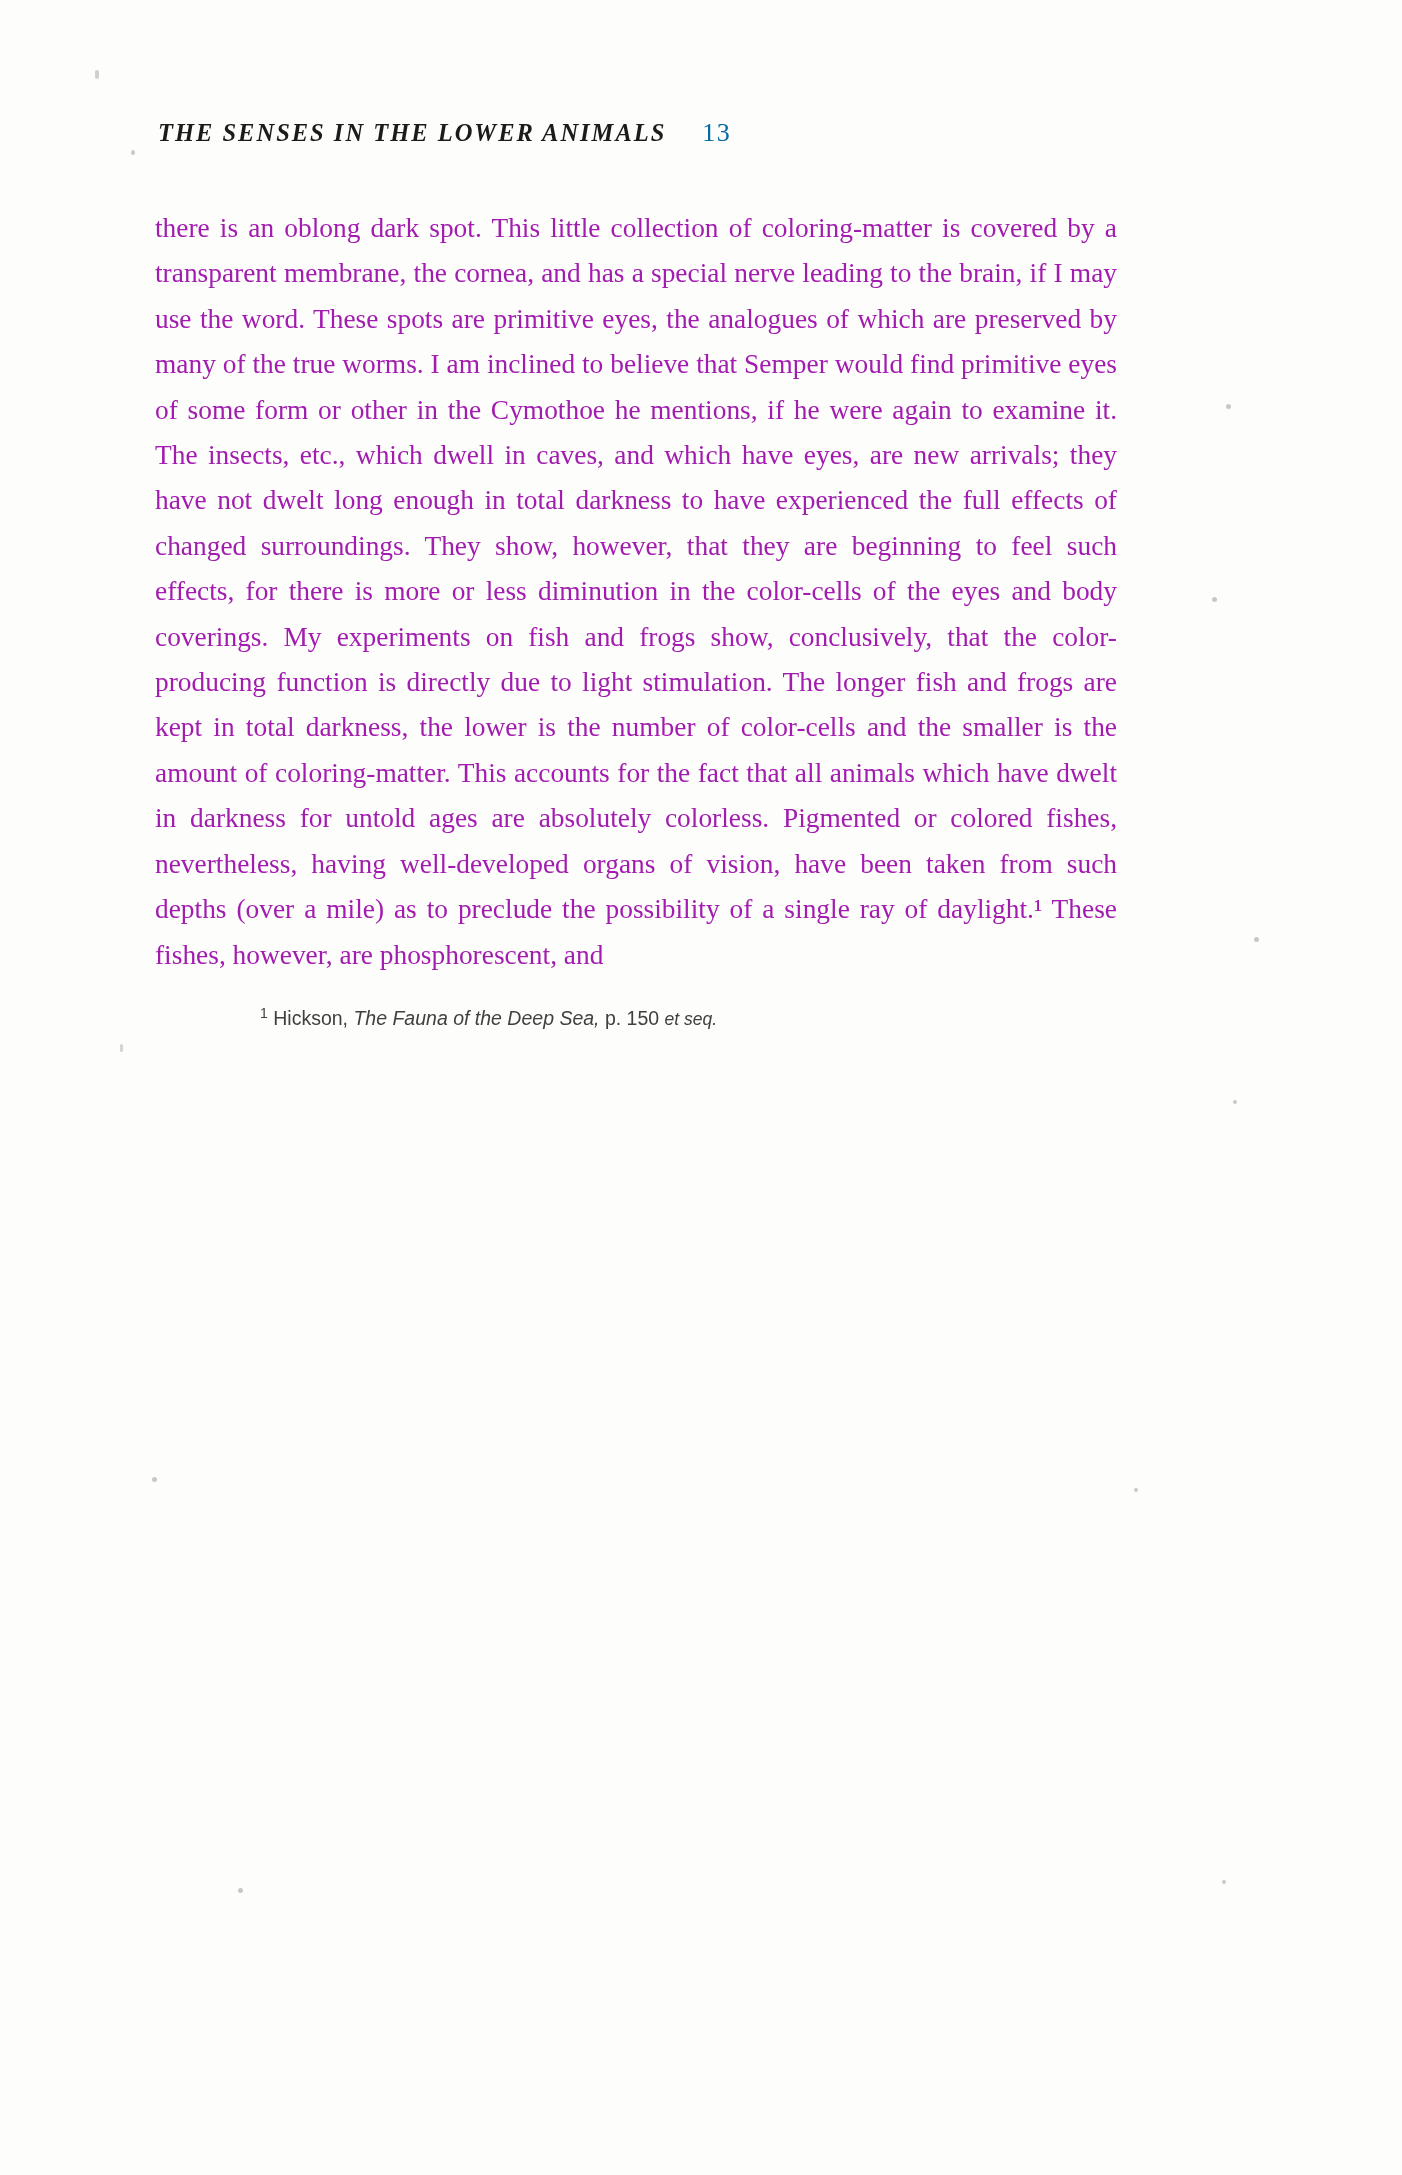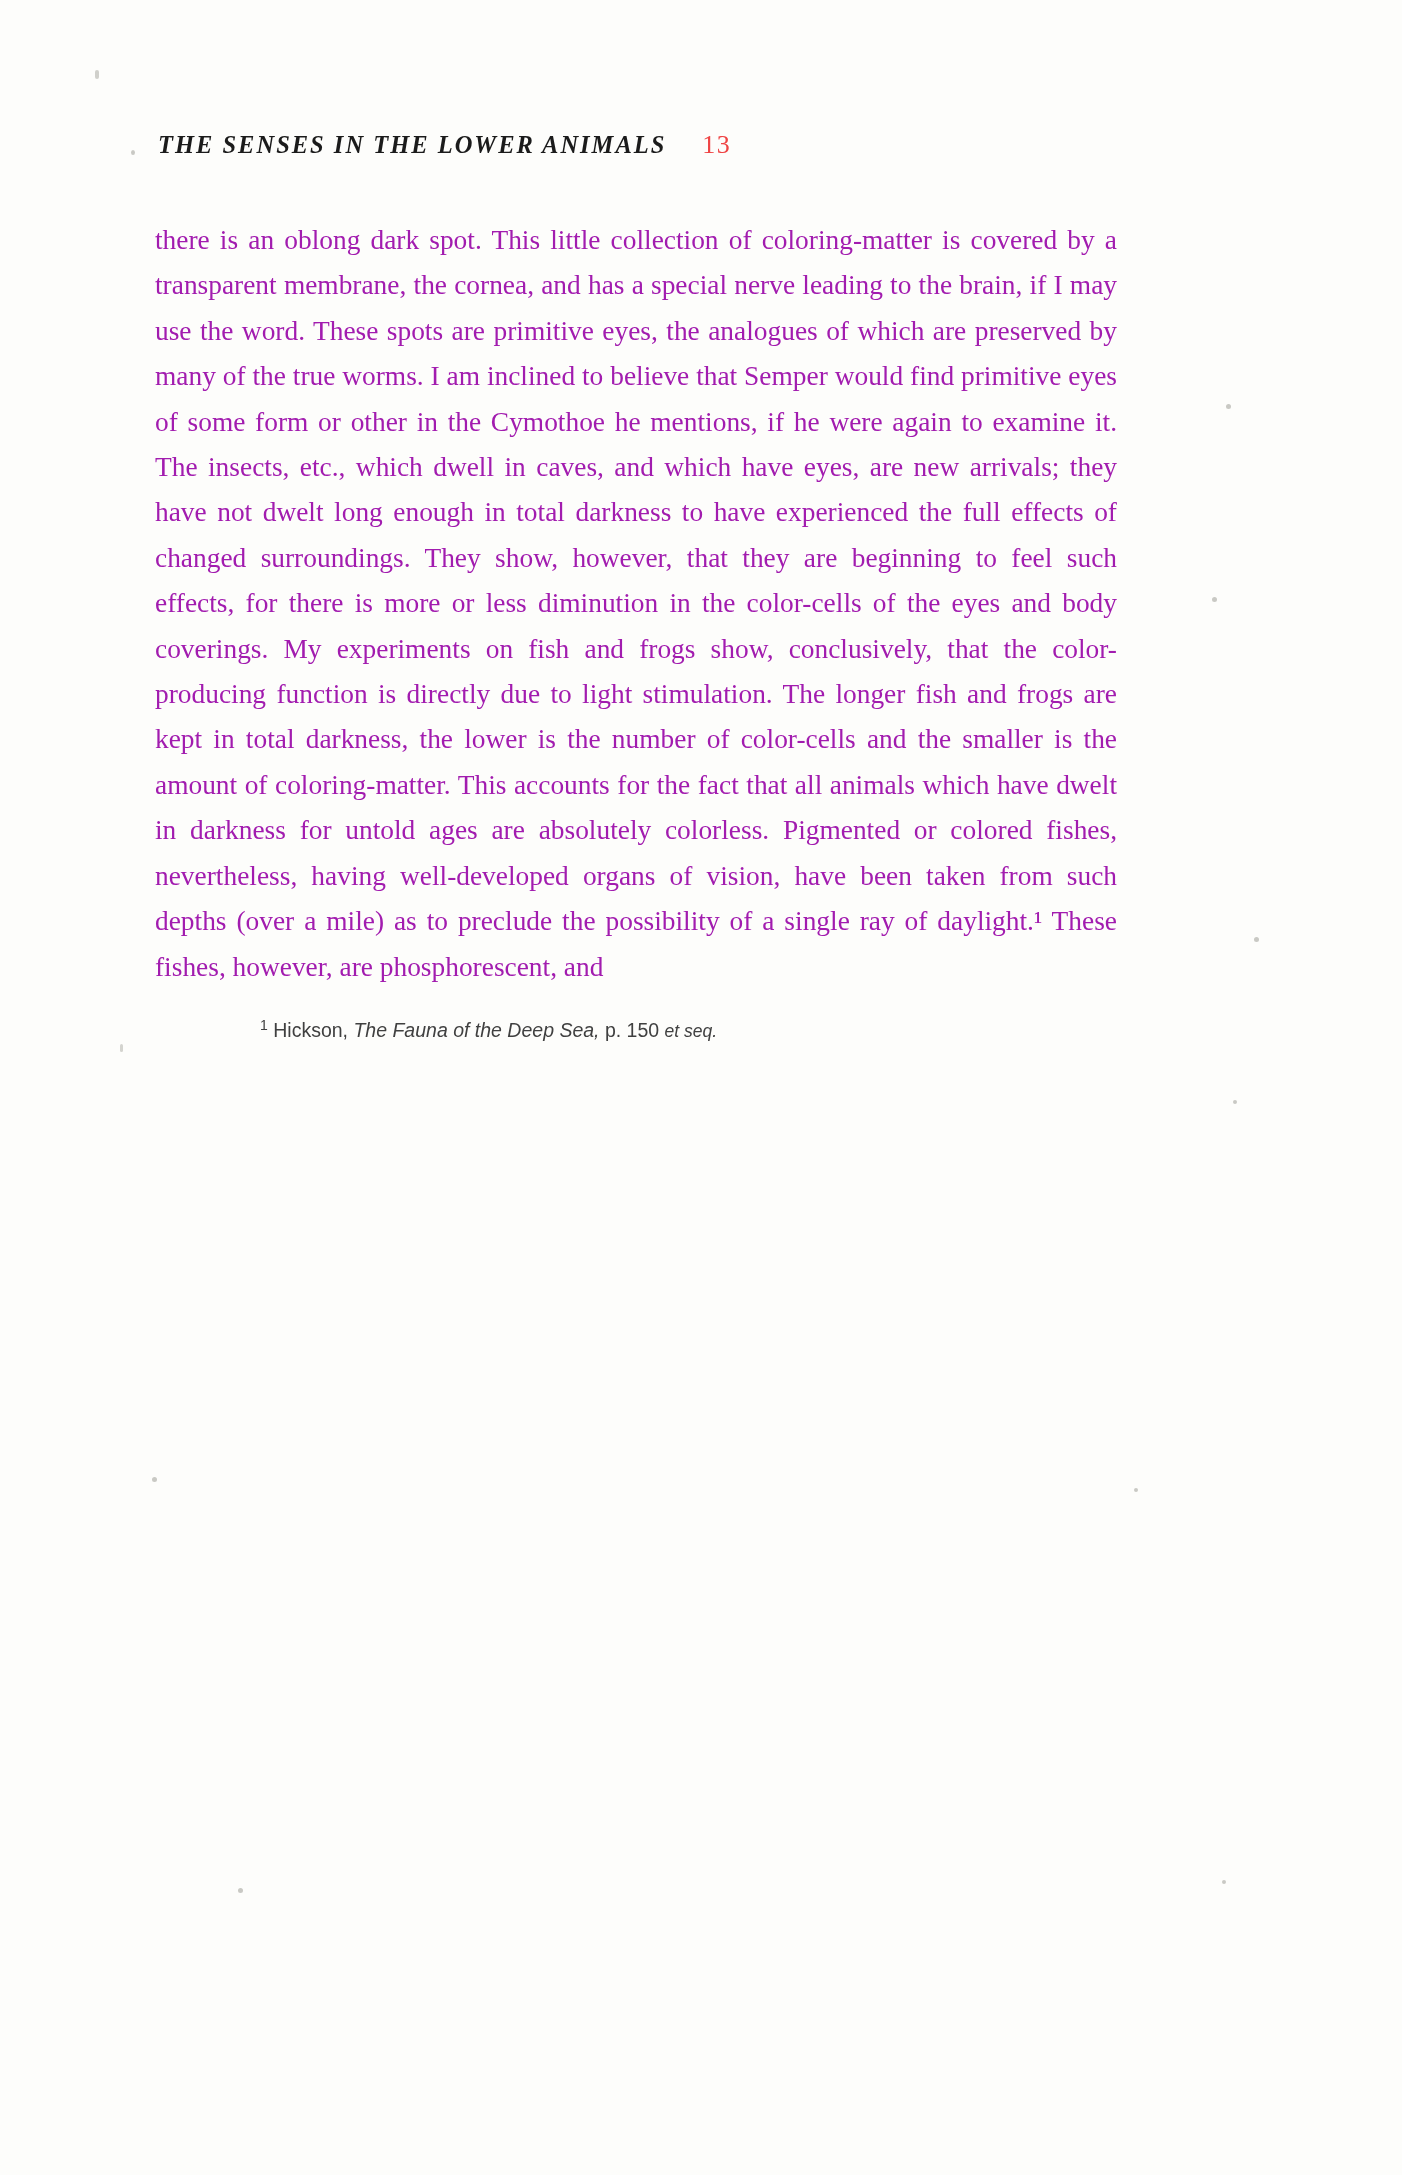--- a/index.html
+++ b/index.html
@@ -16,21 +16,21 @@
     overflow: hidden;
   }
   .page {
     position: absolute;
     inset: 0;
     background: #fdfdfb;
   }
   .page-inner {
     position: absolute;
     left: 150px;
-    top: 130px;
+    top: 118px;
     width: 1110px;
   }
   .running-head {
     display: flex;
     align-items: baseline;
     justify-content: flex-start;
     padding-left: 8px;
     margin-bottom: 58px;
   }
   .running-head .title {
@@ -39,21 +39,21 @@
     font-weight: bold;
     font-size: 24.5px;
     letter-spacing: 2.0px;
     color: #1b1b1b;
     white-space: nowrap;
   }
   .running-head .folio {
     font-family: "Liberation Serif", serif;
     font-size: 26px;
     letter-spacing: 1.5px;
-    color: #ef4444;
+    color: #0369a1;
     margin-left: 36px;
   }
   .body-text {
     width: 962px;
     margin-left: 5px;
     font-family: "Liberation Serif", serif;
     font-size: 27.4px;
     line-height: 45.4px;
     text-align: justify;
     text-justify: inter-word;

